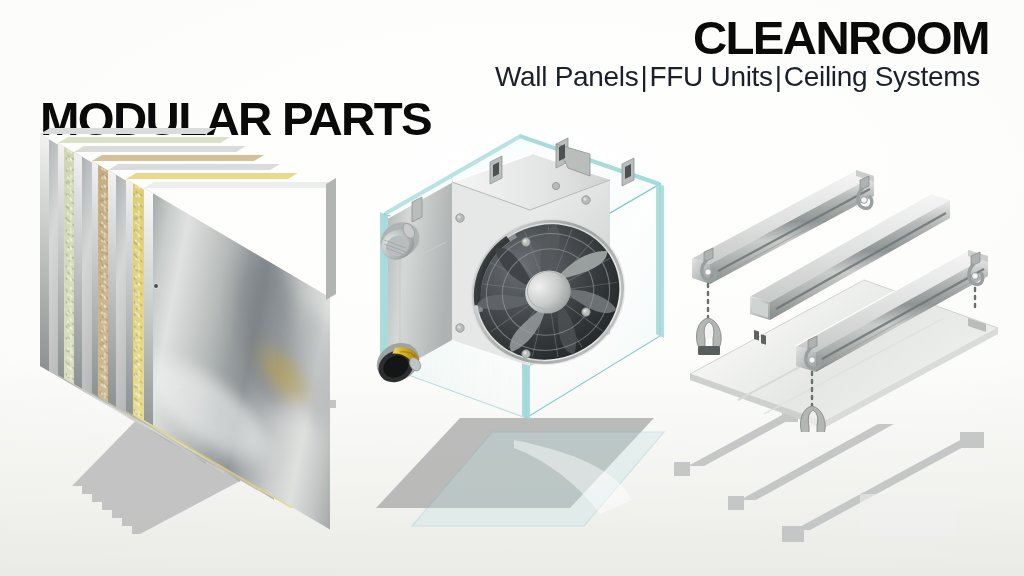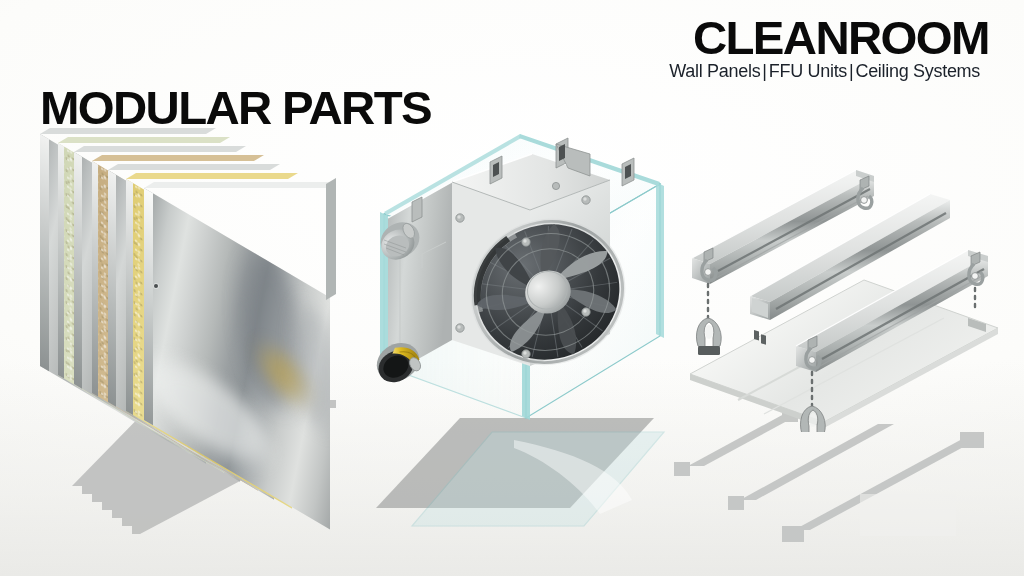--- a/index.html
+++ b/index.html
@@ -42,21 +42,21 @@
     letter-spacing: -1.6px;
     color: #0a0a0a;
     transform: scaleX(1.03);
     transform-origin: left center;
     white-space: nowrap;
   }
   .h-main.l2 { margin-top: 2px; }
   .h-sub {
     font-family: "Liberation Sans", sans-serif;
     font-weight: 400;
-    font-size: 18px;
+    font-size: 28px;
     letter-spacing: -0.3px;
     color: #1b212a;
     white-space: nowrap;
     position: relative;
     top: -2px;
   }
   .h-sep { color: #1b212a; padding: 0 2px; font-weight: 300; }
 
   
   .scene { position: absolute; }

